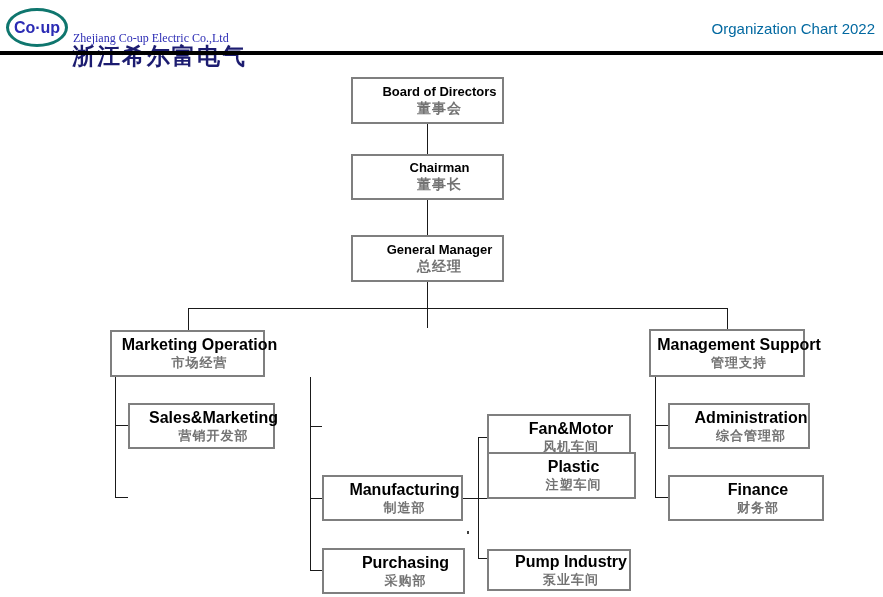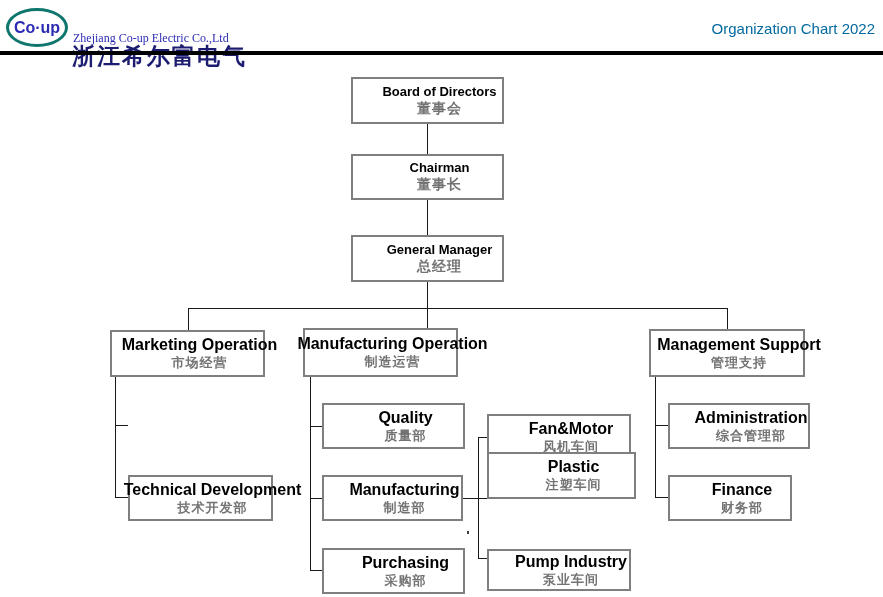--- a/index.html
+++ b/index.html
@@ -95,38 +95,30 @@
   </div>
   <div class="node lvl1" style="left:351px;top:235px;width:153px;height:47px">
     <div class="en">General Manager</div>
     <div class="zh">总经理</div>
   </div>
 
   <div class="node" style="left:110px;top:330px;width:155px;height:47px">
     <div class="en">Marketing Operation</div>
     <div class="zh">市场经营</div>
   </div>
-  <div class="node" style="left:303px;top:328px;width:155px;height:49px">
-    <div class="en">Manufacturing Operation</div>
-    <div class="zh">制造运营</div>
-  </div>
   <div class="node" style="left:649px;top:329px;width:156px;height:48px">
     <div class="en">Management Support</div>
     <div class="zh">管理支持</div>
   </div>
 
-  <div class="node" style="left:128px;top:475px;width:145px;height:46px">
-    <div class="en">Technical Development</div>
-    <div class="zh">技术开发部</div>
+  <div class="node" style="left:128px;top:403px;width:147px;height:46px">
+    <div class="en">Sales&amp;Marketing</div>
+    <div class="zh">营销开发部</div>
   </div>
 
-  <div class="node" style="left:322px;top:403px;width:143px;height:46px">
-    <div class="en">Quality</div>
-    <div class="zh">质量部</div>
-  </div>
   <div class="node" style="left:322px;top:475px;width:141px;height:46px">
     <div class="en">Manufacturing</div>
     <div class="zh">制造部</div>
   </div>
   <div class="node" style="left:322px;top:548px;width:143px;height:46px">
     <div class="en">Purchasing</div>
     <div class="zh">采购部</div>
   </div>
 
   <div class="node" style="left:487px;top:414px;width:144px;height:47px">
@@ -139,18 +131,18 @@
   </div>
   <div class="node" style="left:487px;top:549px;width:144px;height:42px">
     <div class="en">Pump Industry</div>
     <div class="zh">泵业车间</div>
   </div>
 
   <div class="node" style="left:668px;top:403px;width:142px;height:46px">
     <div class="en">Administration</div>
     <div class="zh">综合管理部</div>
   </div>
-  <div class="node" style="left:668px;top:475px;width:124px;height:46px">
+  <div class="node" style="left:668px;top:475px;width:156px;height:46px">
     <div class="en">Finance</div>
     <div class="zh">财务部</div>
   </div>
 
 </div>
 
 </body></html>

